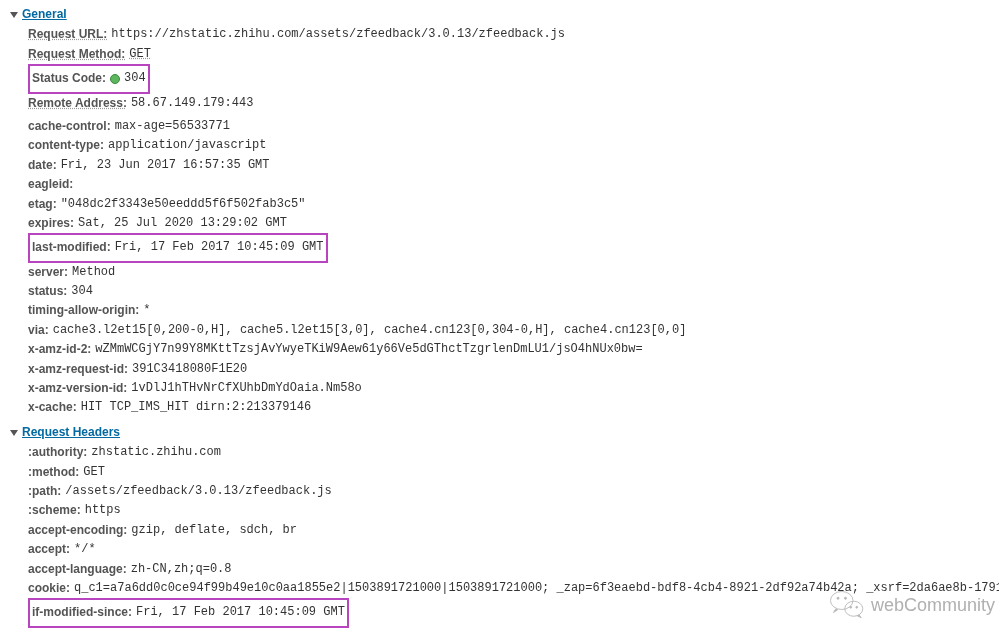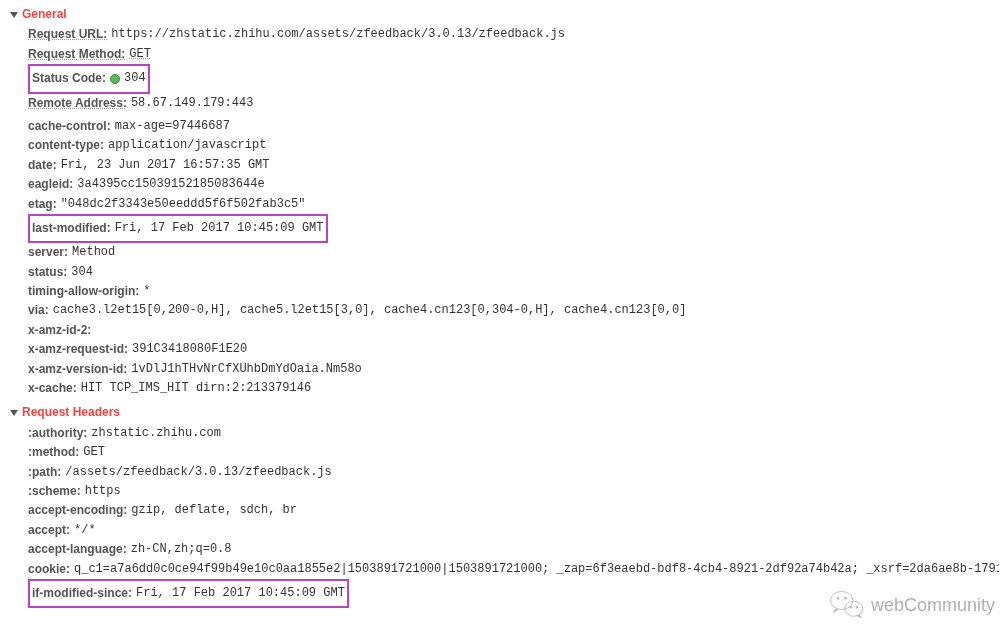--- a/index.html
+++ b/index.html
@@ -29,21 +29,22 @@
       width: 0;
       height: 0;
       border-left: 4px solid transparent;
       border-right: 4px solid transparent;
       border-top: 6px solid #555;
       margin-right: 4px;
       margin-left: 2px;
     }
     .section-title {
       font-weight: bold;
-      color: #ef4444;
+      color: #0369a1;
+      text-decoration: underline;
     }
     .section-body {
       padding-left: 20px;
       text-align: center;
     }
     .row {
       display: flex;
       padding: 1px 0;
       white-space: nowrap;
       overflow: hidden;
@@ -126,37 +127,40 @@
       <span class="key underline">Remote Address:</span>
       <span class="val">58.67.149.179:443</span>
     </div>
   </div>
 </div>
 
 <div class="section">
   <div class="section-body" id="response-body">
       <div class="row">
         <span class="key">cache-control:</span>
-        <span class="val">max-age=97446687</span>
+        <span class="val">max-age=56533771</span>
       </div>
       <div class="row">
         <span class="key">content-type:</span>
         <span class="val">application/javascript</span>
       </div>
       <div class="row">
         <span class="key">date:</span>
         <span class="val">Fri, 23 Jun 2017 16:57:35 GMT</span>
       </div>
       <div class="row">
         <span class="key">eagleid:</span>
-        <span class="val">3a4395cc15039152185083644e</span>
       </div>
       <div class="row">
         <span class="key">etag:</span>
         <span class="val">"048dc2f3343e50eeddd5f6f502fab3c5"</span>
+      </div>
+      <div class="row">
+        <span class="key">expires:</span>
+        <span class="val">Sat, 25 Jul 2020 13:29:02 GMT</span>
       </div>
       <div class="row">
         <span class="highlight">
           <span class="key">last-modified:</span>
           <span class="val">Fri, 17 Feb 2017 10:45:09 GMT</span>
         </span>
       </div>
       <div class="row">
         <span class="key">server:</span>
         <span class="val">Method</span>
@@ -168,20 +172,21 @@
       <div class="row">
         <span class="key">timing-allow-origin:</span>
         <span class="val">*</span>
       </div>
       <div class="row">
         <span class="key">via:</span>
         <span class="val">cache3.l2et15[0,200-0,H], cache5.l2et15[3,0], cache4.cn123[0,304-0,H], cache4.cn123[0,0]</span>
       </div>
       <div class="row">
         <span class="key">x-amz-id-2:</span>
+        <span class="val">wZMmWCGjY7n99Y8MKttTzsjAvYwyeTKiW9Aew61y66Ve5dGThctTzgrlenDmLU1/jsO4hNUx0bw=</span>
       </div>
       <div class="row">
         <span class="key">x-amz-request-id:</span>
         <span class="val">391C3418080F1E20</span>
       </div>
       <div class="row">
         <span class="key">x-amz-version-id:</span>
         <span class="val">1vDlJ1hTHvNrCfXUhbDmYdOaia.Nm58o</span>
       </div>
       <div class="row">

